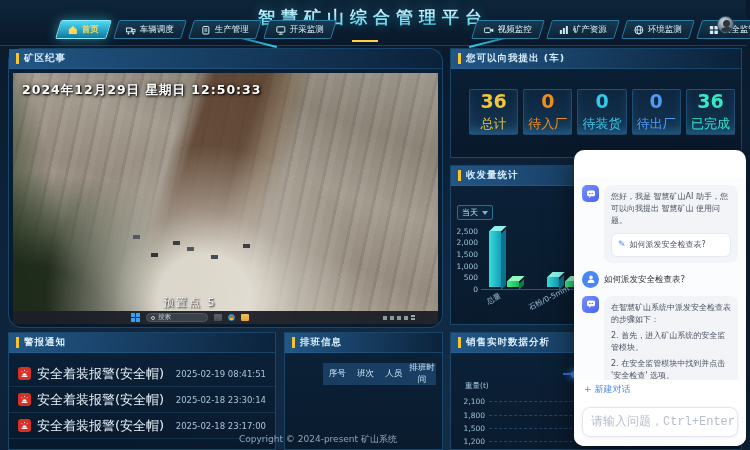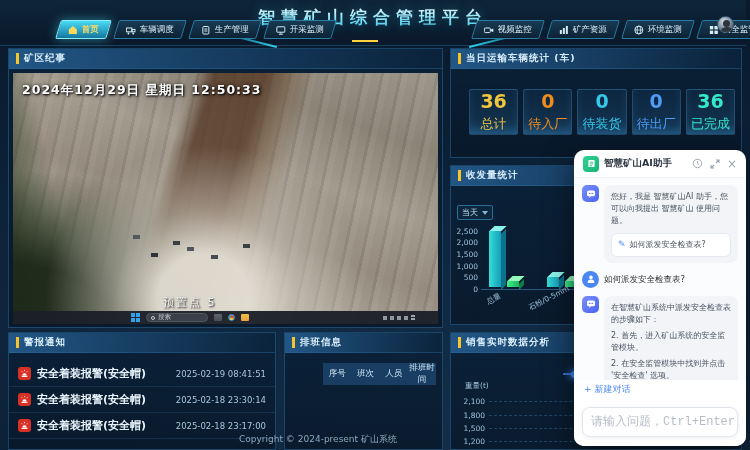--- a/index.html
+++ b/index.html
@@ -46,21 +46,21 @@
   .avatar .b { position:absolute; left:2.5px; top:10px; width:12px; height:8px; border-radius:50% 50% 0 0; background:#2c343c; }
   
   .panel { position:absolute; background:linear-gradient(180deg, rgba(10,33,56,.88), rgba(8,23,40,.82));
     border:1px solid rgba(44,112,162,.5); }
   .phead { height:20px; display:flex; align-items:center; gap:5px; padding:0 7px;
     background:linear-gradient(90deg, rgba(38,96,148,.85), rgba(16,45,75,.15));
     border-bottom:1px solid rgba(44,112,162,.4); }
   .ybar { width:3px; height:11px; background:#f7c52b; }
   .ptitle { font-size:9.5px; font-weight:bold; color:#d9eefb; letter-spacing:1px; }
   
-  .p-mine { left:8px; top:48px; width:435px; height:280px; }
+  .p-mine { left:8px; top:48px; width:435px; height:280px;border-radius:14px; }
   .video { position:absolute; left:4px; top:24px; right:4px; bottom:3px; overflow:hidden;
     background:
       radial-gradient(ellipse at 45% 90%, rgba(228,223,212,.95) 0 14%, rgba(205,199,188,.55) 28%, transparent 48%),
       radial-gradient(ellipse at 2% 96%, rgba(28,40,24,.95) 0 14%, rgba(36,50,30,.6) 26%, transparent 42%),
       linear-gradient(78deg, rgba(34,46,28,.9) 0%, rgba(48,62,38,.55) 7%, transparent 15%),
       linear-gradient(108deg, transparent 36%, rgba(86,57,38,.8) 40% 50%, rgba(112,82,54,.45) 55%, transparent 60%),
       repeating-linear-gradient(102deg, rgba(0,0,0,.07) 0 3px, rgba(255,255,255,.05) 3px 9px, transparent 9px 18px),
       linear-gradient(200deg, #9d968b 0%, #8b8376 20%, #a39b8e 38%, #958b7e 55%, #b0a99b 75%, #9a9184 100%); }
   .vts { position:absolute; left:9px; top:9px; font-size:12.5px; font-weight:bold; color:#fff;
     text-shadow:1px 1px 2px #000, 0 0 4px rgba(0,0,0,.8); letter-spacing:1px; }
@@ -115,21 +115,21 @@
   .b1 { left:38px; } .b2 { left:56px; } .b3 { left:96px; } .b4 { left:114px; } .b5 { left:162px; }
   .xcat { position:absolute; font-size:7.5px; color:#9fc3dc; transform:rotate(-27deg); transform-origin:left top; white-space:nowrap; }
   .x1 { left:34px; top:132px; } .x2 { left:76px; top:138px; } .x3 { left:140px; top:138px; }
   
   .p-alarm { left:8px; top:332px; width:268px; height:118px; }
   .alist { position:absolute; left:0; right:0; top:28px; }
   .aitem { height:26px; display:flex; align-items:center; gap:6px; padding:0 9px;
     border-bottom:1px solid rgba(42,90,130,.35); cursor:pointer; }
   .aicon { width:13px; height:13px; border-radius:3px; background:#d93025; flex:0 0 auto;
     display:flex; align-items:center; justify-content:center; }
-  .aitem .t { flex:1; font-size:11px; color:#e8f2fa;font-weight:bold; }
+  .aitem .t { flex:1; font-size:13px; color:#e8f2fa; }
   .aitem .tm { font-size:8.5px; color:#a9c6dd; }
   .p-sched { left:284px; top:332px; width:159px; height:118px; }
   .thead { position:absolute; left:6px; right:6px; top:30px; height:22px; display:flex;
     background:rgba(45,100,155,.45); align-items:center;margin-left:32px; }
   .thead span { flex:1; text-align:center; font-size:8.5px; color:#cfe8f7; }
   
   .p-sales { left:450px; top:332px; width:292px; height:118px; }
   .ylab { position:absolute; left:14px; top:48px; font-size:7.5px; color:#9fc3dc; }
   .grid { position:absolute; left:38px; right:8px; border-top:1px dashed rgba(70,130,180,.4); height:0; }
   .gt { position:absolute; left:2px; width:32px; text-align:right; font-size:7.5px; color:#9fc3dc; }
@@ -319,21 +319,21 @@
             <i></i>
           </span>
       </div>
     </div>
   </div>
 </div>
 
 <div class="panel p-vehicle">
   <div class="phead">
     <span class="ybar"></span>
-    <span class="ptitle">当日运输车辆统计 (车)</span>
+    <span class="ptitle">您可以向我提出 (车)</span>
   </div>
   <div class="stats">
     <div class="stat">
       <span class="num c-yellow">36</span>
       <span class="lab c-yellow">总计</span>
     </div>
     <div class="stat">
       <span class="num c-orange">0</span>
       <span class="lab c-orange">待入厂</span>
     </div>
@@ -446,39 +446,20 @@
   <div class="grid" style="top:108px"></div>
   <span class="gt" style="top:64px">2,100</span>
   <span class="gt" style="top:78px">1,800</span>
   <span class="gt" style="top:91px">1,500</span>
   <span class="gt" style="top:104px">1,200</span>
 </div>
 
 <div class="footer">Copyright © 2024-present 矿山系统</div>
 
 <div class="ai">
-  <div class="ai-head">
-    <span class="ai-logo">
-        <svg width="9" height="9" viewBox="0 0 10 10">
-          <rect x="1.5" y="1" width="7" height="8" rx="1" fill="#fff"></rect>
-          <path d="M3 3.5 h4 M3 5.5 h4 M3 7.5 h2.5" stroke="#19b87c" stroke-width="0.9"></path>
-        </svg>
-      </span>
-    <span class="ai-title">智慧矿山AI助手</span>
-    <span class="ai-hic">
-      <span><svg width="11" height="11" viewBox="0 0 12 12">
-            <circle cx="6" cy="6" r="4.6" fill="none" stroke="#9aa3ad" stroke-width="1"></circle>
-            <path d="M6 3.4 V6 L8 7.4" fill="none" stroke="#9aa3ad" stroke-width="1"></path>
-          </svg></span>
-      <span><svg width="10" height="10" viewBox="0 0 10 10">
-            <path d="M6 1 h3 v3 M9 1 L5.8 4.2 M4 9 H1 V6 M1 9 L4.2 5.8" fill="none" stroke="#9aa3ad" stroke-width="1.1"></path>
-          </svg></span>
-      <span class="x">×</span>
-    </span>
-  </div>
   <div class="ai-body">
     <div class="msg">
       <span class="av-bot">
           <svg width="10" height="10" viewBox="0 0 10 10">
             <rect x="1" y="1.6" width="8" height="5.6" rx="1.5" fill="#fff"></rect>
             <path d="M3.4 7.2 L3 9 L5.2 7.2" fill="#fff"></path>
             <circle cx="3.4" cy="4.4" r="0.6" fill="#5b74f5"></circle>
             <circle cx="5" cy="4.4" r="0.6" fill="#5b74f5"></circle>
             <circle cx="6.6" cy="4.4" r="0.6" fill="#5b74f5"></circle>
           </svg>

